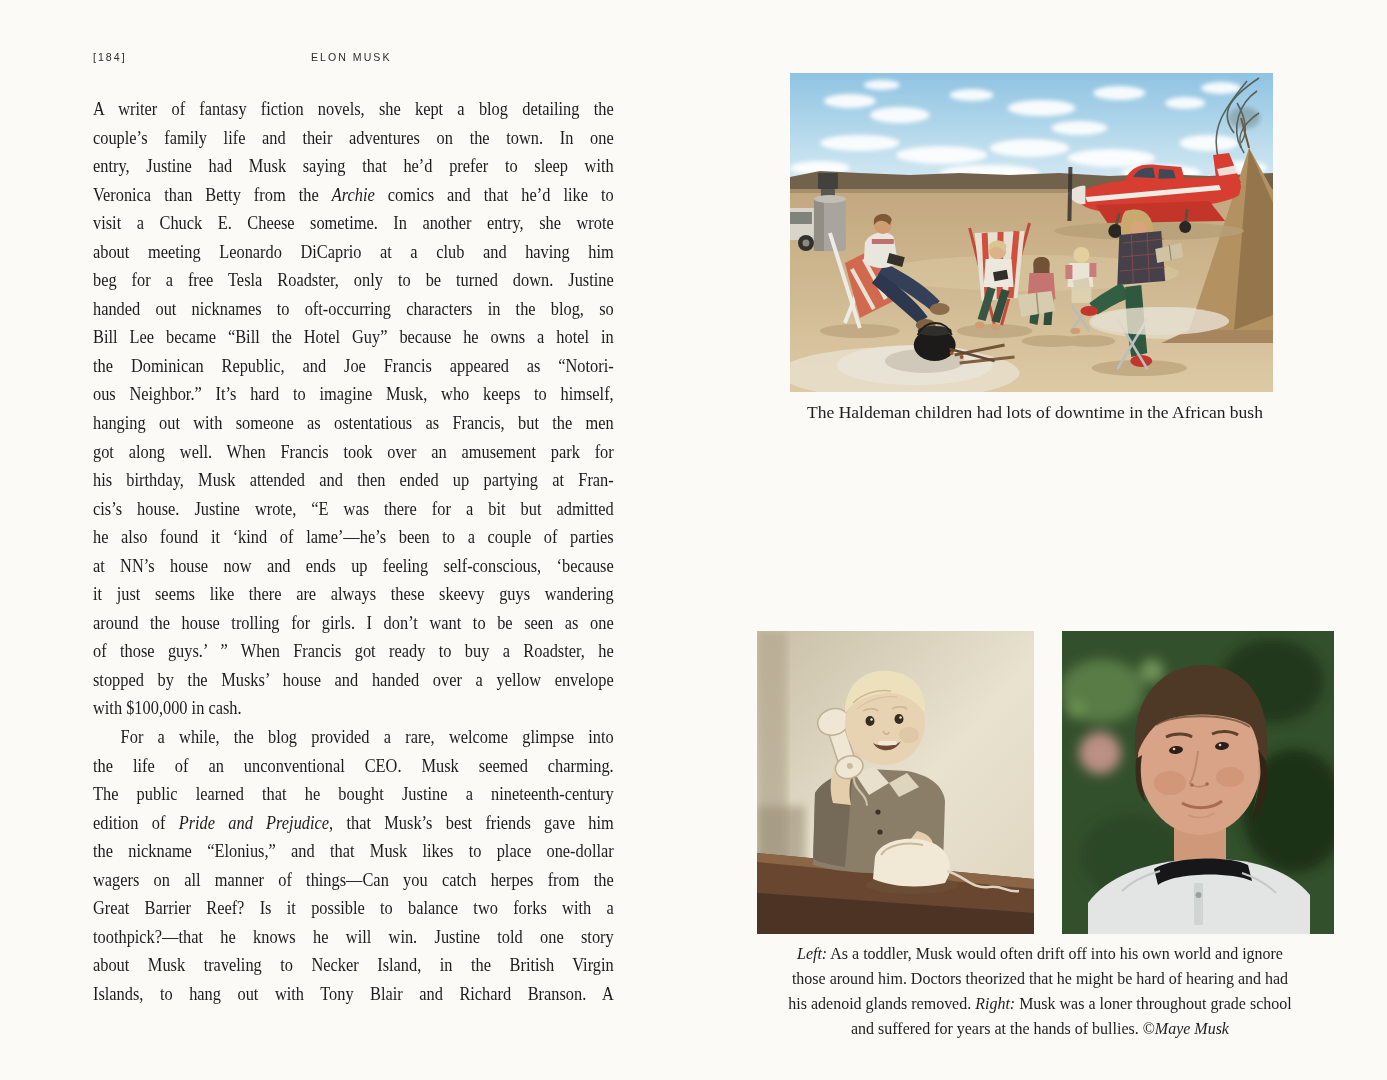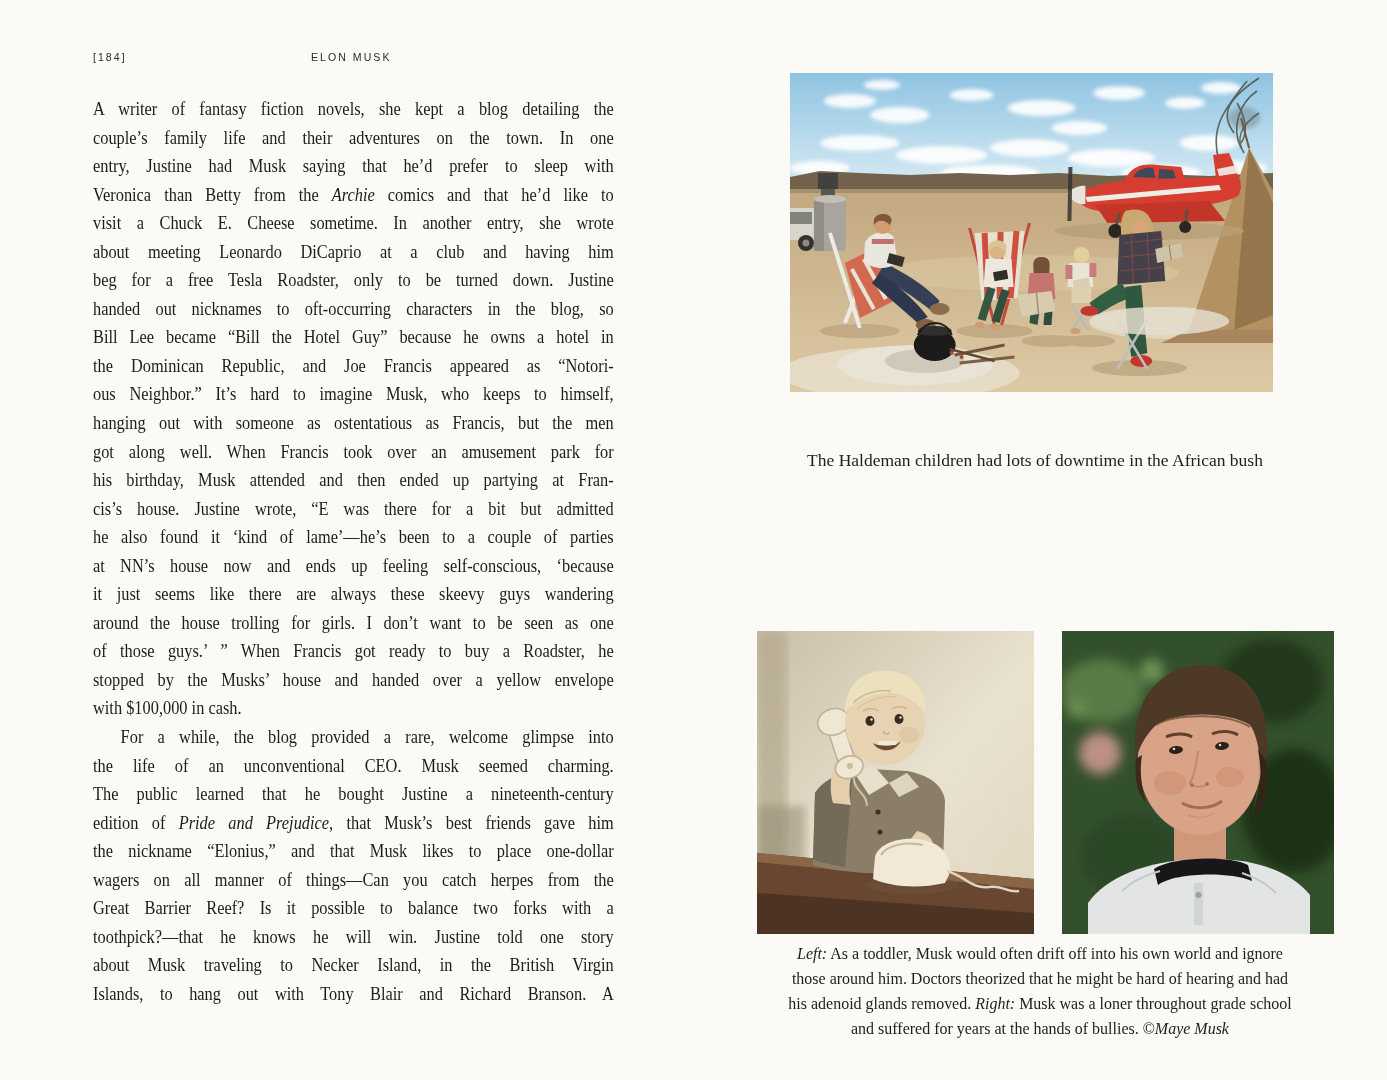--- a/index.html
+++ b/index.html
@@ -14,21 +14,21 @@
   .line.para-end{text-align-last:left;}
   .line.indent{text-indent:30px;}
   .line i{font-style:italic;}
   .photo{position:absolute;margin:0;padding:0;}
   .photo svg{display:block;width:100%;height:100%;}
   .top-photo{left:790px;top:73px;width:483px;height:319px;}
   .bl-photo{left:757px;top:631px;width:277px;height:303px;}
   .br-photo{left:1062px;top:631px;width:272px;height:303px;}
   .caption{position:absolute;text-align:center;color:#1f1e1c;}
   .caption .cap-line{white-space:nowrap;}
-  .caption-top{left:773px;top:400px;width:524px;font-size:17.5px;line-height:25px;margin-top:48px;}
+  .caption-top{left:773px;top:400px;width:524px;font-size:17.5px;line-height:25px;}
   .caption-bottom{left:720px;top:941px;width:640px;font-size:17px;line-height:25px;
         transform:scaleX(.94);transform-origin:50% 0;}
   .caption i{font-style:italic;}
 </style>
 </head>
 <body>
 
 <div class="page">
 
   <div class="folio">[184]</div>

